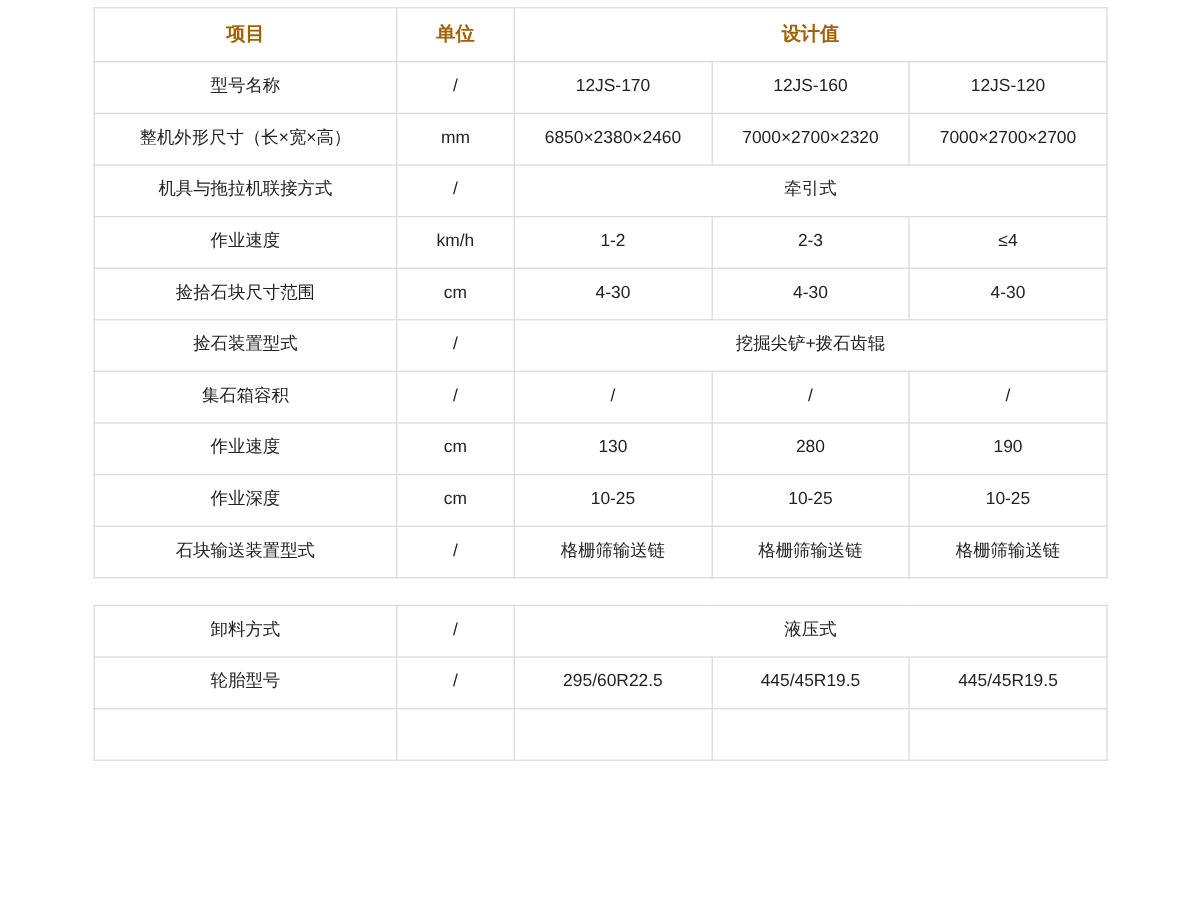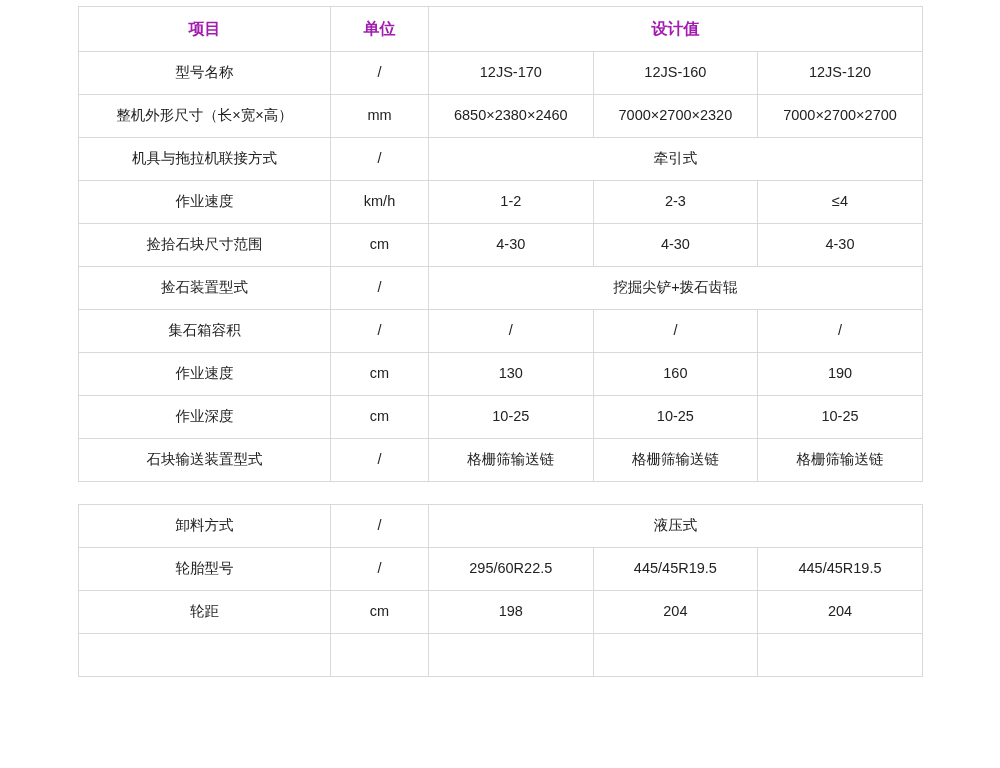--- a/index.html
+++ b/index.html
@@ -33,21 +33,21 @@
     font-weight: normal;
     font-size: 14.5px;
     color: #222222;
     padding: 0;
     height: 42px;
     line-height: 1.35;
   }
   table.spec thead th {
     font-size: 16px;
     font-weight: bold;
-    color: #a21caf;
+    color: #a16207;
     height: 44px;
   }
   .col-item { width: 252px; }
   .col-unit { width: 98px; }
   .col-val  { width: 164.6px; }
   .gap {
     height: 22px;
   }
   .sup {
     font-size: 10px;
@@ -191,21 +191,21 @@
           <td>
             <span class="cell-inner">作业速度</span>
           </td>
           <td>
             <span class="cell-inner">cm</span>
           </td>
           <td>
             <span class="cell-inner">130</span>
           </td>
           <td>
-            <span class="cell-inner">160</span>
+            <span class="cell-inner">280</span>
           </td>
           <td>
             <span class="cell-inner">190</span>
           </td>
         </tr>
         <tr>
           <td>
             <span class="cell-inner">作业深度</span>
           </td>
           <td>
@@ -274,37 +274,20 @@
             <span class="cell-inner">295/60R22.5</span>
           </td>
           <td>
             <span class="cell-inner">445/45R19.5</span>
           </td>
           <td>
             <span class="cell-inner">445/45R19.5</span>
           </td>
         </tr>
         <tr>
-          <td>
-            <span class="cell-inner">轮距</span>
-          </td>
-          <td>
-            <span class="cell-inner">cm</span>
-          </td>
-          <td>
-            <span class="cell-inner">198</span>
-          </td>
-          <td>
-            <span class="cell-inner">204</span>
-          </td>
-          <td>
-            <span class="cell-inner">204</span>
-          </td>
-        </tr>
-        <tr>
           <td></td>
           <td></td>
           <td></td>
           <td></td>
           <td></td>
         </tr>
       </tbody>
   </table>
 
 </div>

